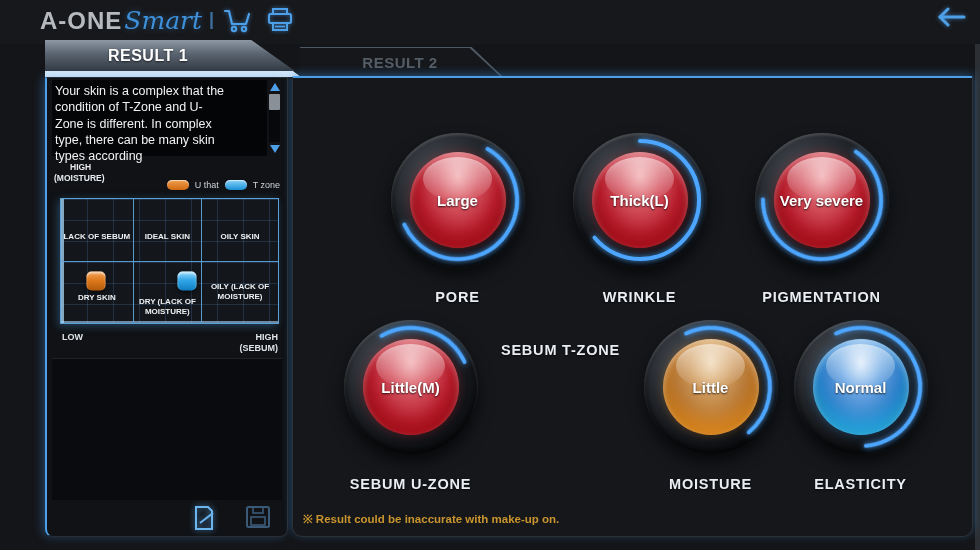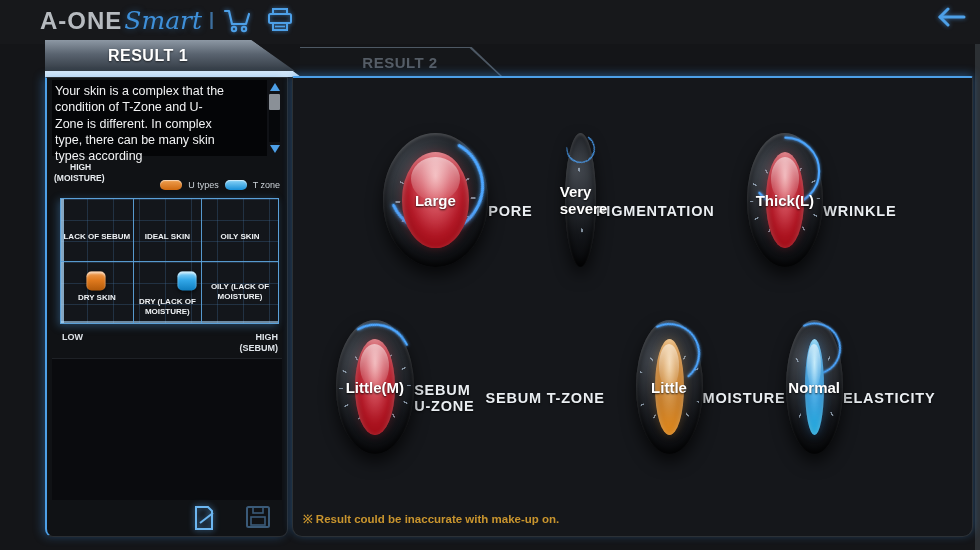--- a/index.html
+++ b/index.html
@@ -92,21 +92,21 @@
   .foot-icon{width:28px;height:26px;cursor:pointer;}
 
   
   .main-panel{position:absolute;left:292px;top:76px;width:681px;height:461px;
     background:#15171b;border:1px solid #2c3136;border-top:2px solid #4da0e8;
     border-radius:2px 2px 10px 10px;box-sizing:border-box;
     box-shadow:0 -2px 10px rgba(60,140,220,.45);}
   .gauge-row{position:absolute;left:0;right:0;display:flex;justify-content:center;}
   .row1{top:55px;gap:32px;padding-left:14px;}
   .row2{top:242px;gap:0;padding-left:6px;}
-  .gauge{width:150px;display:flex;flex-direction:row;align-items:center;}
+  .gauge{width:150px;display:flex;flex-direction:column;align-items:center;}
   .orb{position:relative;width:134px;height:134px;border-radius:50%;cursor:pointer;
     background:radial-gradient(circle at 32% 28%, #43484f 0%, #23262b 40%, #131519 65%, #07080a 100%);
     box-shadow:0 8px 16px rgba(0,0,0,.65), inset 0 2px 3px rgba(255,255,255,.18), inset 0 -4px 8px rgba(0,0,0,.85);}
   .ticks{position:absolute;inset:3px;border-radius:50%;
     background:repeating-conic-gradient(from -4deg, rgba(185,205,225,.65) 0deg 2.4deg, transparent 2.4deg 30deg);
     -webkit-mask:radial-gradient(circle, transparent 0 43%, #000 44% 49%, transparent 50%);
     mask:radial-gradient(circle, transparent 0 43%, #000 44% 49%, transparent 50%);}
   .arc{position:absolute;inset:0;overflow:visible;}
   .arc circle{fill:none;stroke:#4da6ff;stroke-width:4;stroke-linecap:round;
     filter:drop-shadow(0 0 3px rgba(77,166,255,.9));}
@@ -181,21 +181,21 @@
           <div class="tri-down"></div>
         </div>
     </div>
   </div>
 
   <div class="chart">
     <div class="axis-high">HIGH</div>
     <div class="axis-moisture">(MOISTURE)</div>
     <div class="legend">
       <div class="legend-pill pill-u"></div>
-      <span class="legend-label">U types</span>
+      <span class="legend-label">U that</span>
       <div class="legend-pill pill-t"></div>
       <span class="legend-label">T zone</span>
     </div>
 
     <div class="plot">
       <div class="vline vline1"></div>
       <div class="vline vline2"></div>
       <div class="hline"></div>
       <div class="zone" style="left:16.5%;top:31%;">LACK OF SEBUM</div>
       <div class="zone" style="left:49%;top:31%;">IDEAL SKIN</div>
@@ -244,40 +244,40 @@
           <span class="gauge-value">Large</span>
         </div>
       </div>
       <div class="gauge-label">PORE</div>
     </div>
 
     <div class="gauge red">
       <div class="orb">
         <div class="ticks"></div>
         <svg class="arc" viewBox="0 0 134 134">
+            <circle cx="67" cy="67" r="59" stroke-dasharray="236.84117949563048 133.8667536279651" transform="rotate(-90 67 67)"></circle>
+          </svg>
+        <div class="btn">
+          <span class="gauge-value">Thick(L)</span>
+        </div>
+      </div>
+      <div class="gauge-label">WRINKLE</div>
+    </div>
+
+    <div class="gauge red">
+      <div class="orb">
+        <div class="ticks"></div>
+        <svg class="arc" viewBox="0 0 134 134">
             <circle cx="67" cy="67" r="59" stroke-dasharray="241.98990078901377 128.7180323345818" transform="rotate(-55 67 67)"></circle>
           </svg>
         <div class="btn">
           <span class="gauge-value">Very severe</span>
         </div>
       </div>
       <div class="gauge-label">PIGMENTATION</div>
-    </div>
-
-    <div class="gauge red">
-      <div class="orb">
-        <div class="ticks"></div>
-        <svg class="arc" viewBox="0 0 134 134">
-            <circle cx="67" cy="67" r="59" stroke-dasharray="236.84117949563048 133.8667536279651" transform="rotate(-90 67 67)"></circle>
-          </svg>
-        <div class="btn">
-          <span class="gauge-value">Thick(L)</span>
-        </div>
-      </div>
-      <div class="gauge-label">WRINKLE</div>
     </div>
   </div>
 
   <div class="gauge-row row2">
     <div class="gauge red">
       <div class="orb">
         <div class="ticks"></div>
         <svg class="arc" viewBox="0 0 134 134">
             <circle cx="67" cy="67" r="59" stroke-dasharray="97.82570457428217 272.8822285493134" transform="rotate(-120 67 67)"></circle>
           </svg>

